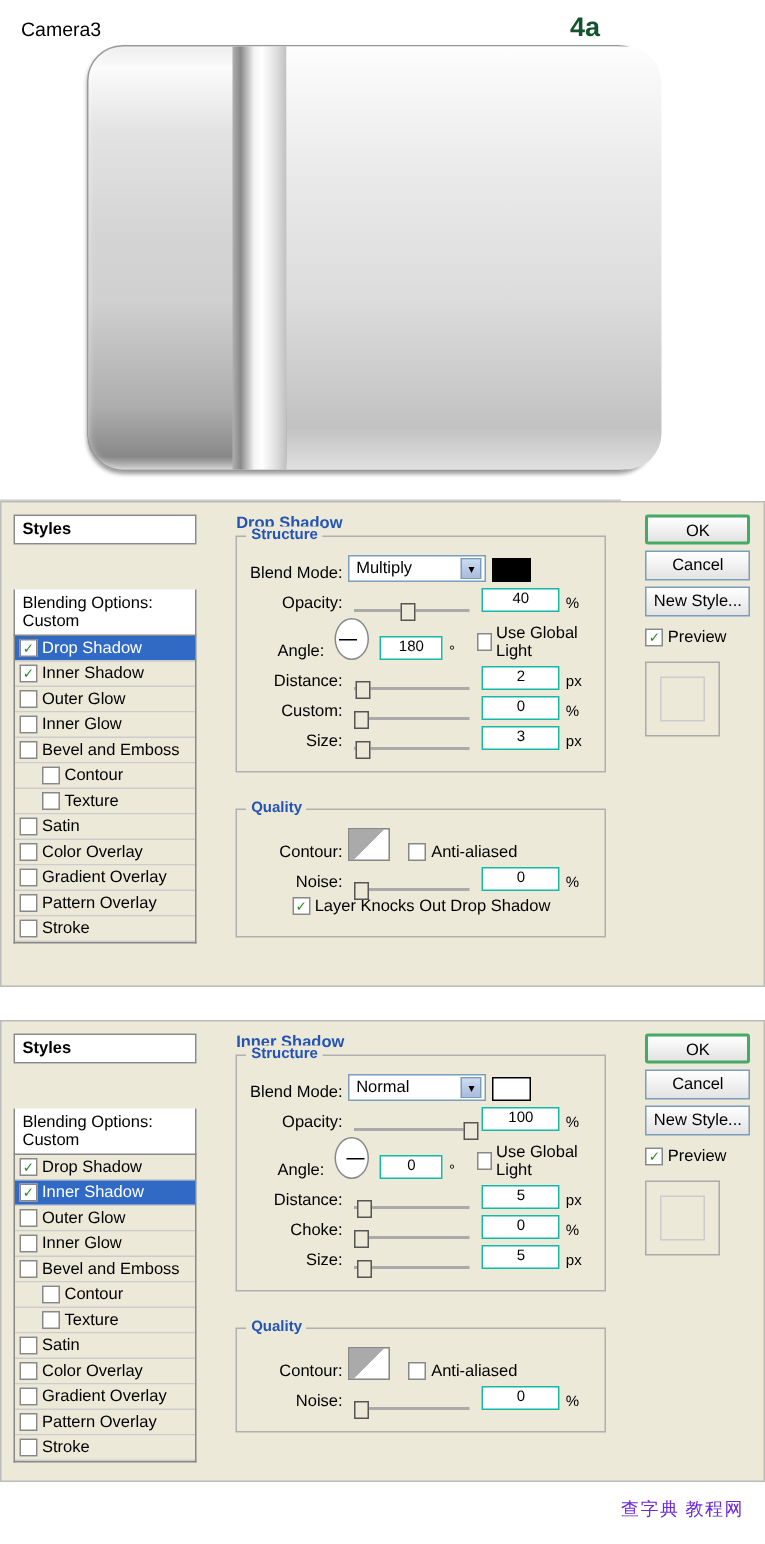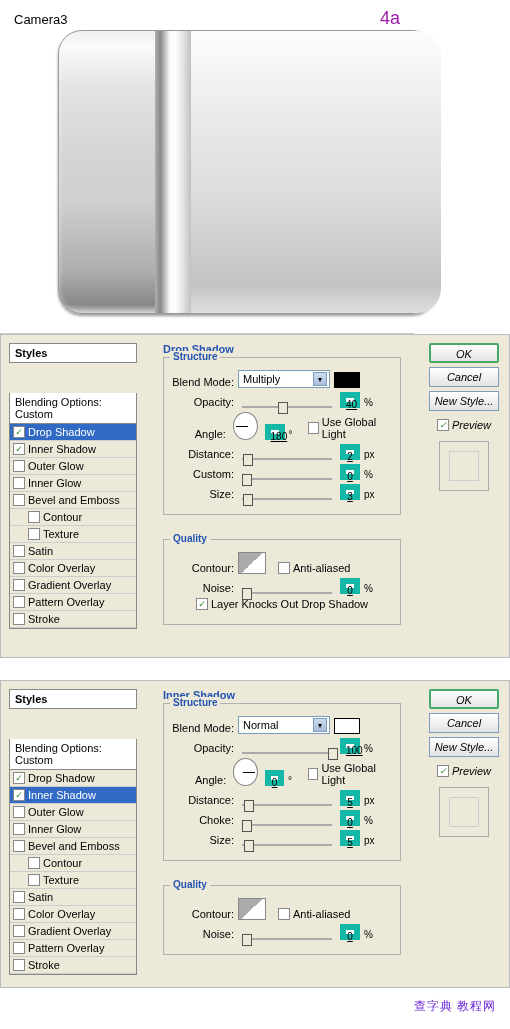--- a/index.html
+++ b/index.html
@@ -1,19 +1,19 @@
 <!DOCTYPE html>
 <html><head>
 <meta charset="utf-8">
 <style>
 * { box-sizing: border-box; margin: 0; padding: 0; font-family: Tahoma, sans-serif; font-size: 11px; }
 body { background: #fff; width: 510px; }
 .canvas-area { width: 414px; height: 334px; background: #fff; position: relative; border-bottom: 1px solid #ccc; }
 .canvas-title { position: absolute; top: 12px; left: 14px; font-size: 13px; }
-.canvas-tag { position: absolute; top: 8px; right: 14px; font-size: 18px; font-weight: normal; color: #a21caf; }
+.canvas-tag { position: absolute; top: 8px; right: 14px; font-size: 18px; font-weight: bold; color: #14532d; }
 .camera-body { position: absolute; top: 30px; left: 58px; width: 378px; height: 284px; border-radius: 24px; background: linear-gradient(180deg,#ededed 0%,#fbfbfb 5%,#e3e3e3 20%,#d4d4d4 45%,#d0d0d0 60%,#aeaeae 85%,#888 97%,#c9c9c9 100%); border: 1px solid #999; box-shadow: 0 2px 3px rgba(0,0,0,.4), inset 0 0 5px rgba(255,255,255,.5); }
 .camera-div { position: absolute; top: 0; left: 96px; width: 36px; height: 100%; background: linear-gradient(90deg,#b0b0b0 0%,#888 15%,#f5f5f5 40%,#fff 55%,#e0e0e0 80%,#c0c0c0 100%); }
 .camera-div2 { position: absolute; top: 0; left: 132px; width: 250px; height: 100%; border-top-right-radius: 24px; border-bottom-right-radius: 24px; background: linear-gradient(180deg,#fdfdfd 0%,#eaeaea 30%,#dcdcdc 60%,#c2c2c2 90%,#e0e0e0 100%); }
 
 .panel-wrap { background: #ece9d8; padding: 8px; display: flex; gap: 26px; border: 1px solid #bbb; }
 .styles-col { width: 128px; }
 .styles-header { background: #fff; border: 1px solid #888; padding: 3px 5px; font-weight: bold; }
 .styles-sub { background: #fff; border: 1px solid #888; border-top: none; padding: 3px 5px; margin-top: 30px; }
 .styles-list { border: 1px solid #888; border-top: none; }
 .style-item { display: flex; align-items: center; padding: 2px 3px; gap: 3px; background: #ece9d8; border-bottom: 1px solid #ccc; cursor: pointer; }
@@ -33,29 +33,29 @@
 .swatch { width: 26px; height: 16px; border: 1px solid #000; background: #000; }
 .swatch.white { background: #fff; }
 .slider { flex: 1; height: 2px; background: #aaa; position: relative; margin: 0 4px; max-width: 90px; }
 .slider::after { content: ""; position: absolute; top: -4px; width: 8px; height: 10px; background: #ece9d8; border: 1px solid #555; }
 .slider.p40::after { left: 40%; }
 .slider.p100::after { left: 95%; }
 .slider.p2::after { left: 1%; }
 .slider.p0::after { left: 0; }
 .slider.p3::after { left: 1%; }
 .slider.p5::after { left: 2%; }
-.numfield { width: 20px; height: 16px; border: 6px solid #14b8a6; background: #fff; text-align: center; font-size: 10px; line-height: 14px; text-decoration: underline; }
+.numfield { width: 52px; height: 16px; border: 1px solid #14b8a6; background: #fff; text-align: center; font-size: 10px; line-height: 14px; }
 .unit { width: 18px; font-size: 10px; }
 .angle-dial { width: 28px; height: 28px; border: 1px solid #888; border-radius: 50%; background: #fff; position: relative; margin: 0 3px; }
 .angle-dial.a180::after { content: ""; position: absolute; top: 13px; left: 2px; width: 12px; height: 1px; background: #000; }
 .angle-dial.a0::after { content: ""; position: absolute; top: 13px; right: 2px; width: 12px; height: 1px; background: #000; }
 .inline-chk { display: flex; align-items: center; gap: 3px; }
 .contour-swatch { width: 28px; height: 22px; border: 1px solid #888; background: linear-gradient(135deg,#aaa 0 50%,#fff 50% 100%); }
 
-.btn-col { width: 74px; display: flex; flex-direction: column; gap: 4px; align-items: center; font-style: italic; }
+.btn-col { width: 74px; display: flex; flex-direction: column; gap: 4px; align-items: flex-start; }
 .btn { width: 70px; height: 20px; border: 1px solid #7b9ebd; background: linear-gradient(#fff,#e3e3e3); text-align: center; line-height: 18px; cursor: pointer; }
 .btn.primary { border: 2px solid #4a6; border-radius: 2px; }
 .preview-box { width: 50px; height: 50px; border: 1px solid #aaa; background: #ece9d8; margin-top: 6px; display: flex; align-items: center; justify-content: center; }
 .preview-box::after { content: ""; width: 28px; height: 28px; border: 1px solid #ccc; background: #ece9d8; }
 
 .spacer { height: 22px; background: #fff; }
 .watermark { text-align: right; padding: 10px 14px 16px 0; color: #6d28d9; font-size: 12px; font-family: "SimSun", serif; letter-spacing: 1px; margin-left: 32px; }
 </style>
 </head>
 <body>

